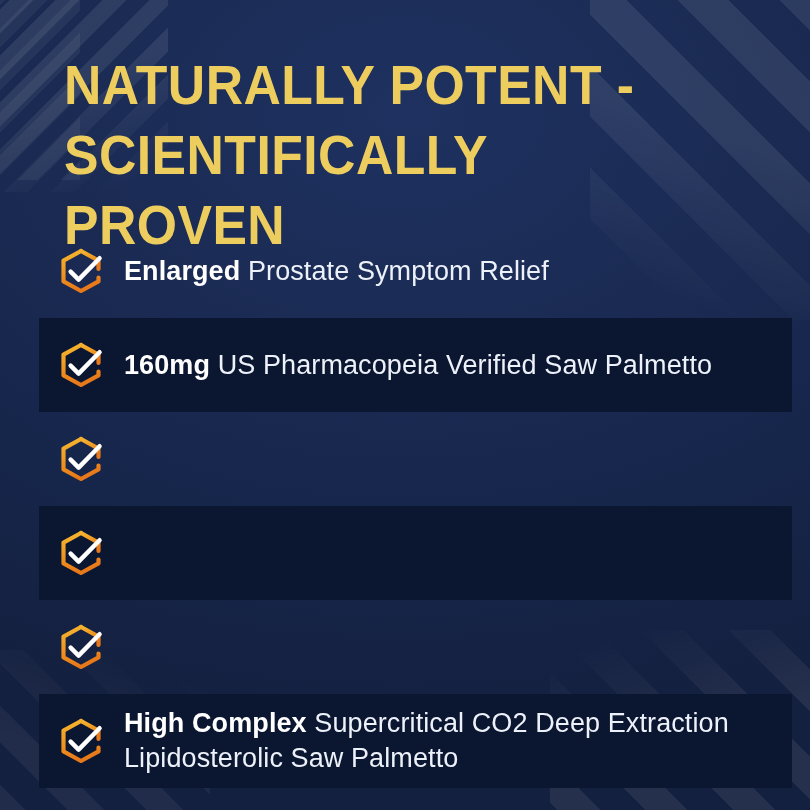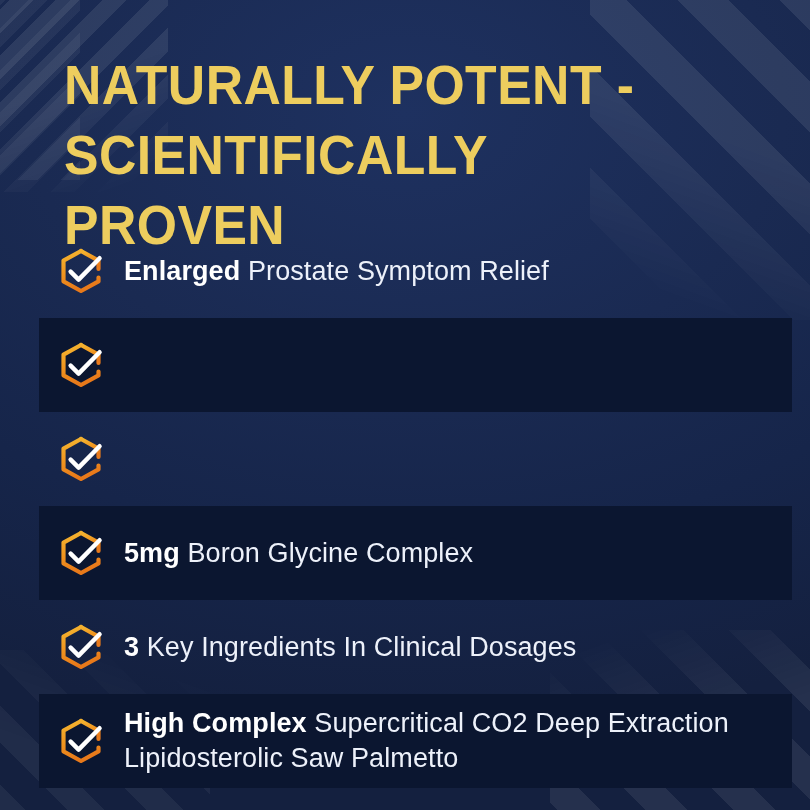--- a/index.html
+++ b/index.html
@@ -184,20 +184,21 @@
             <stop offset="100%" class="stop-orange" stop-color="#e8791a"></stop>
           </linearGradient>
         </defs>
 
         <path class="hexpath" d="M 23 4 L 40.5 13.6 L 40.5 22" fill="none" stroke-width="4.2" stroke-linecap="round" stroke-linejoin="round" stroke="url(#hg1)"></path>
         <path class="hexpath" d="M 40.5 30.5 L 40.5 34.4 L 23 44 L 5.5 34.4 L 5.5 13.6 L 23 4" fill="none" stroke-width="4.2" stroke-linecap="round" stroke-linejoin="round" stroke="url(#hg1)"></path>
 
         <path d="M 12.6 24.6 L 20.6 32.6 L 41.6 11.2" fill="none" stroke="#ffffff" stroke-width="4.4" stroke-linecap="round" stroke-linejoin="round"></path>
       </svg>
     </span>
+    <span class="row-text"><b>160mg</b> US Pharmacopeia Verified Saw Palmetto</span>
   </div>
 
   <div class="row">
 
     <span class="icon-wrap">
       <svg viewBox="0 0 46 48" xmlns="http://www.w3.org/2000/svg">
         <defs>
           <linearGradient class="hexgrad" x1="0" y1="0" x2="0.25" y2="1" id="hg2">
             <stop offset="0%" class="stop-gold" stop-color="#f5b731"></stop>
             <stop offset="55%" class="stop-mid" stop-color="#f0941f"></stop>
@@ -224,42 +225,40 @@
             <stop offset="100%" class="stop-orange" stop-color="#e8791a"></stop>
           </linearGradient>
         </defs>
 
         <path class="hexpath" d="M 23 4 L 40.5 13.6 L 40.5 22" fill="none" stroke-width="4.2" stroke-linecap="round" stroke-linejoin="round" stroke="url(#hg3)"></path>
         <path class="hexpath" d="M 40.5 30.5 L 40.5 34.4 L 23 44 L 5.5 34.4 L 5.5 13.6 L 23 4" fill="none" stroke-width="4.2" stroke-linecap="round" stroke-linejoin="round" stroke="url(#hg3)"></path>
 
         <path d="M 12.6 24.6 L 20.6 32.6 L 41.6 11.2" fill="none" stroke="#ffffff" stroke-width="4.4" stroke-linecap="round" stroke-linejoin="round"></path>
       </svg>
     </span>
-    <span class="row-text"><b>5mg</b> Boron Glycine Complex</span>
   </div>
 
   <div class="row">
 
     <span class="icon-wrap">
       <svg viewBox="0 0 46 48" xmlns="http://www.w3.org/2000/svg">
         <defs>
           <linearGradient class="hexgrad" x1="0" y1="0" x2="0.25" y2="1" id="hg4">
             <stop offset="0%" class="stop-gold" stop-color="#f5b731"></stop>
             <stop offset="55%" class="stop-mid" stop-color="#f0941f"></stop>
             <stop offset="100%" class="stop-orange" stop-color="#e8791a"></stop>
           </linearGradient>
         </defs>
 
         <path class="hexpath" d="M 23 4 L 40.5 13.6 L 40.5 22" fill="none" stroke-width="4.2" stroke-linecap="round" stroke-linejoin="round" stroke="url(#hg4)"></path>
         <path class="hexpath" d="M 40.5 30.5 L 40.5 34.4 L 23 44 L 5.5 34.4 L 5.5 13.6 L 23 4" fill="none" stroke-width="4.2" stroke-linecap="round" stroke-linejoin="round" stroke="url(#hg4)"></path>
 
         <path d="M 12.6 24.6 L 20.6 32.6 L 41.6 11.2" fill="none" stroke="#ffffff" stroke-width="4.4" stroke-linecap="round" stroke-linejoin="round"></path>
       </svg>
     </span>
-    <span class="row-text"><b>3</b> Key Ingredients In Clinical Dosages</span>
   </div>
 
   <div class="row alt">
     <div class="band" style="background: rgb(11, 22, 48);"></div>
     <span class="icon-wrap">
       <svg viewBox="0 0 46 48" xmlns="http://www.w3.org/2000/svg">
         <defs>
           <linearGradient class="hexgrad" x1="0" y1="0" x2="0.25" y2="1" id="hg5">
             <stop offset="0%" class="stop-gold" stop-color="#f5b731"></stop>
             <stop offset="55%" class="stop-mid" stop-color="#f0941f"></stop>

